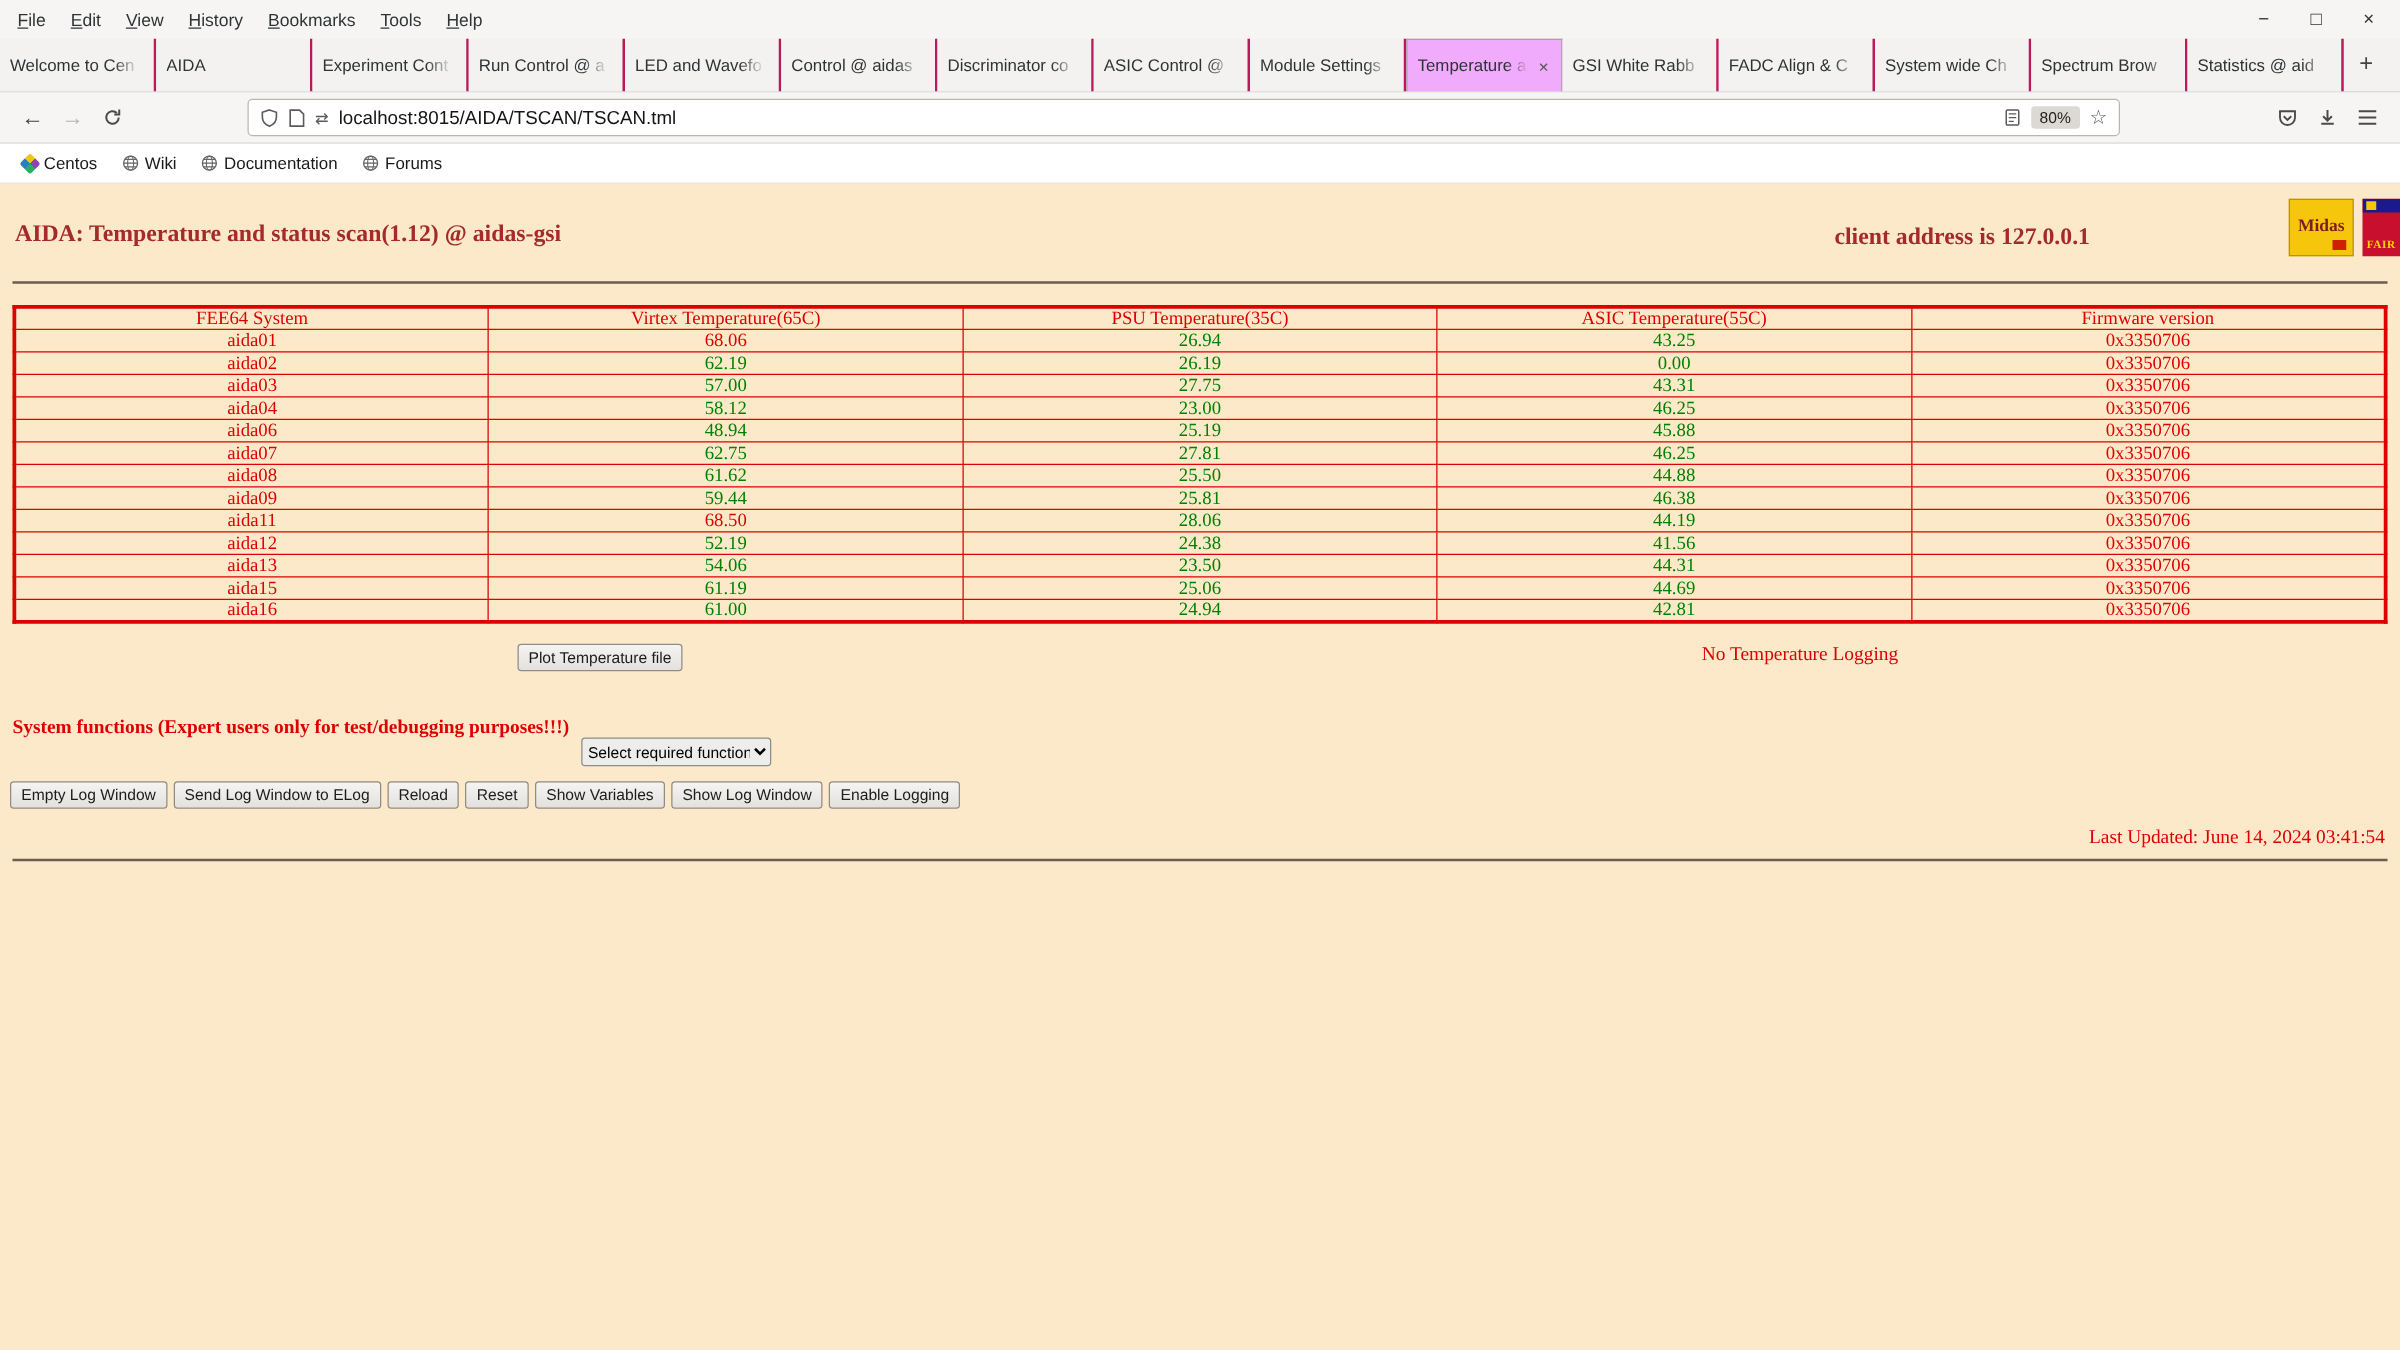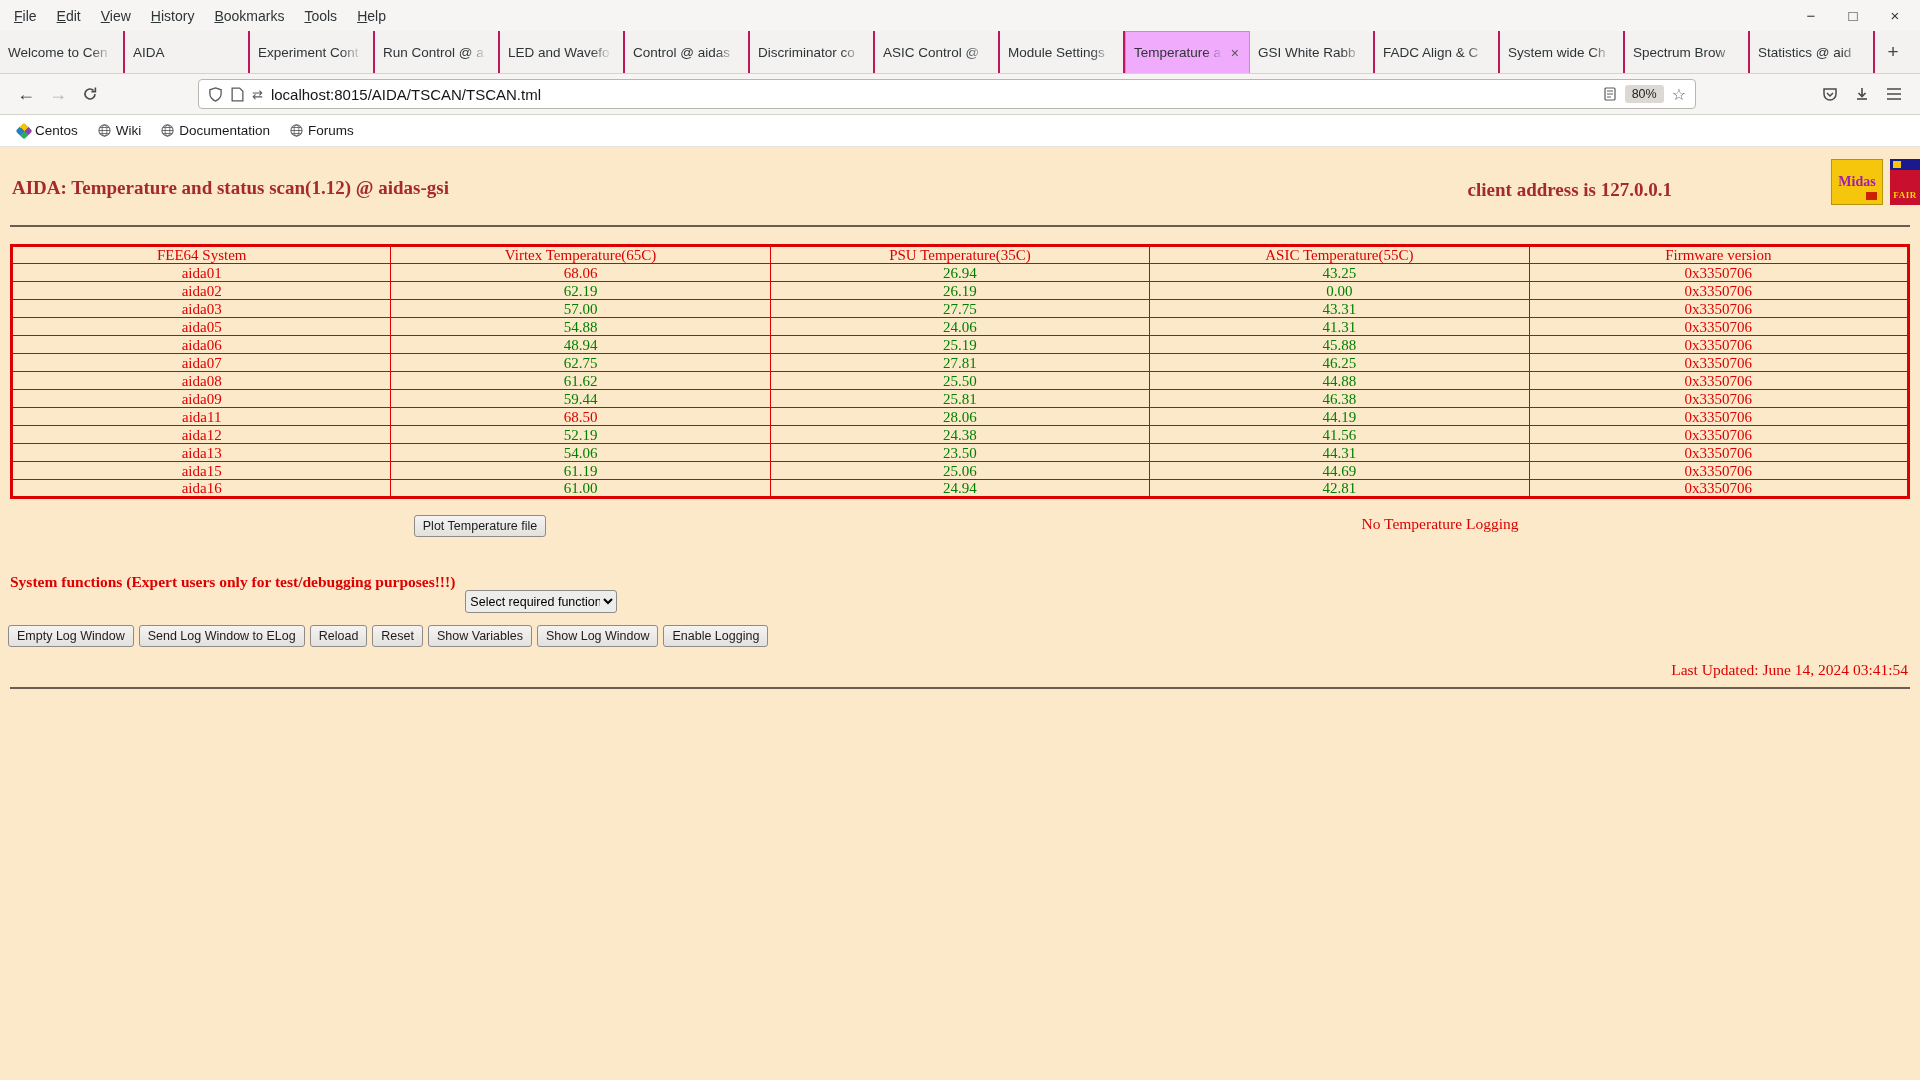--- a/index.html
+++ b/index.html
@@ -94,21 +94,21 @@
   }
   .client-address {
     position:absolute; right:248px; top:32px;
     font-size:19px; font-weight:bold; color:var(--maroon,#a52a2a);
   }
   .logos { position:absolute; right:0px; top:12px; display:flex; gap:7px; }
   .midas-logo {
     width:52px; height:46px; background:#f6c60d; border:1px solid #b8940a;
     display:flex; align-items:center; justify-content:center; position:relative;
   }
-  .midas-text { font-weight:bold; font-size:14px; color:#a21caf; font-family:"Liberation Serif",serif; }
+  .midas-text { font-weight:bold; font-size:14px; color:#7f1d1d; font-family:"Liberation Serif",serif; }
   .midas-accent { position:absolute; right:5px; bottom:4px; width:11px; height:8px; background:#cc2200; }
   .fair-logo {
     width:30px; height:46px; background:#c8102e; position:relative; overflow:hidden;
     display:flex; align-items:flex-end; justify-content:center;
   }
   .fair-top { position:absolute; top:0; left:0; right:0; height:11px; background:#1a1a8c; }
   .fair-chip { position:absolute; top:2px; left:3px; width:8px; height:7px; background:#f6c60d; }
   .fair-text { font-size:9px; font-weight:bold; color:#ffd400; margin-bottom:5px; letter-spacing:0.5px; }
 
   hr.rule {
@@ -359,24 +359,24 @@
           <td class="red">0x3350706</td>
         </tr>
         <tr>
           <td class="red">aida03</td>
           <td class="green">57.00</td>
           <td class="green">27.75</td>
           <td class="green">43.31</td>
           <td class="red">0x3350706</td>
         </tr>
         <tr>
-          <td class="red">aida05</td>
-          <td class="green">54.88</td>
-          <td class="green">24.06</td>
-          <td class="green">41.31</td>
+          <td class="red">aida04</td>
+          <td class="green">58.12</td>
+          <td class="green">23.00</td>
+          <td class="green">46.25</td>
           <td class="red">0x3350706</td>
         </tr>
         <tr>
           <td class="red">aida06</td>
           <td class="green">48.94</td>
           <td class="green">25.19</td>
           <td class="green">45.88</td>
           <td class="red">0x3350706</td>
         </tr>
         <tr>

